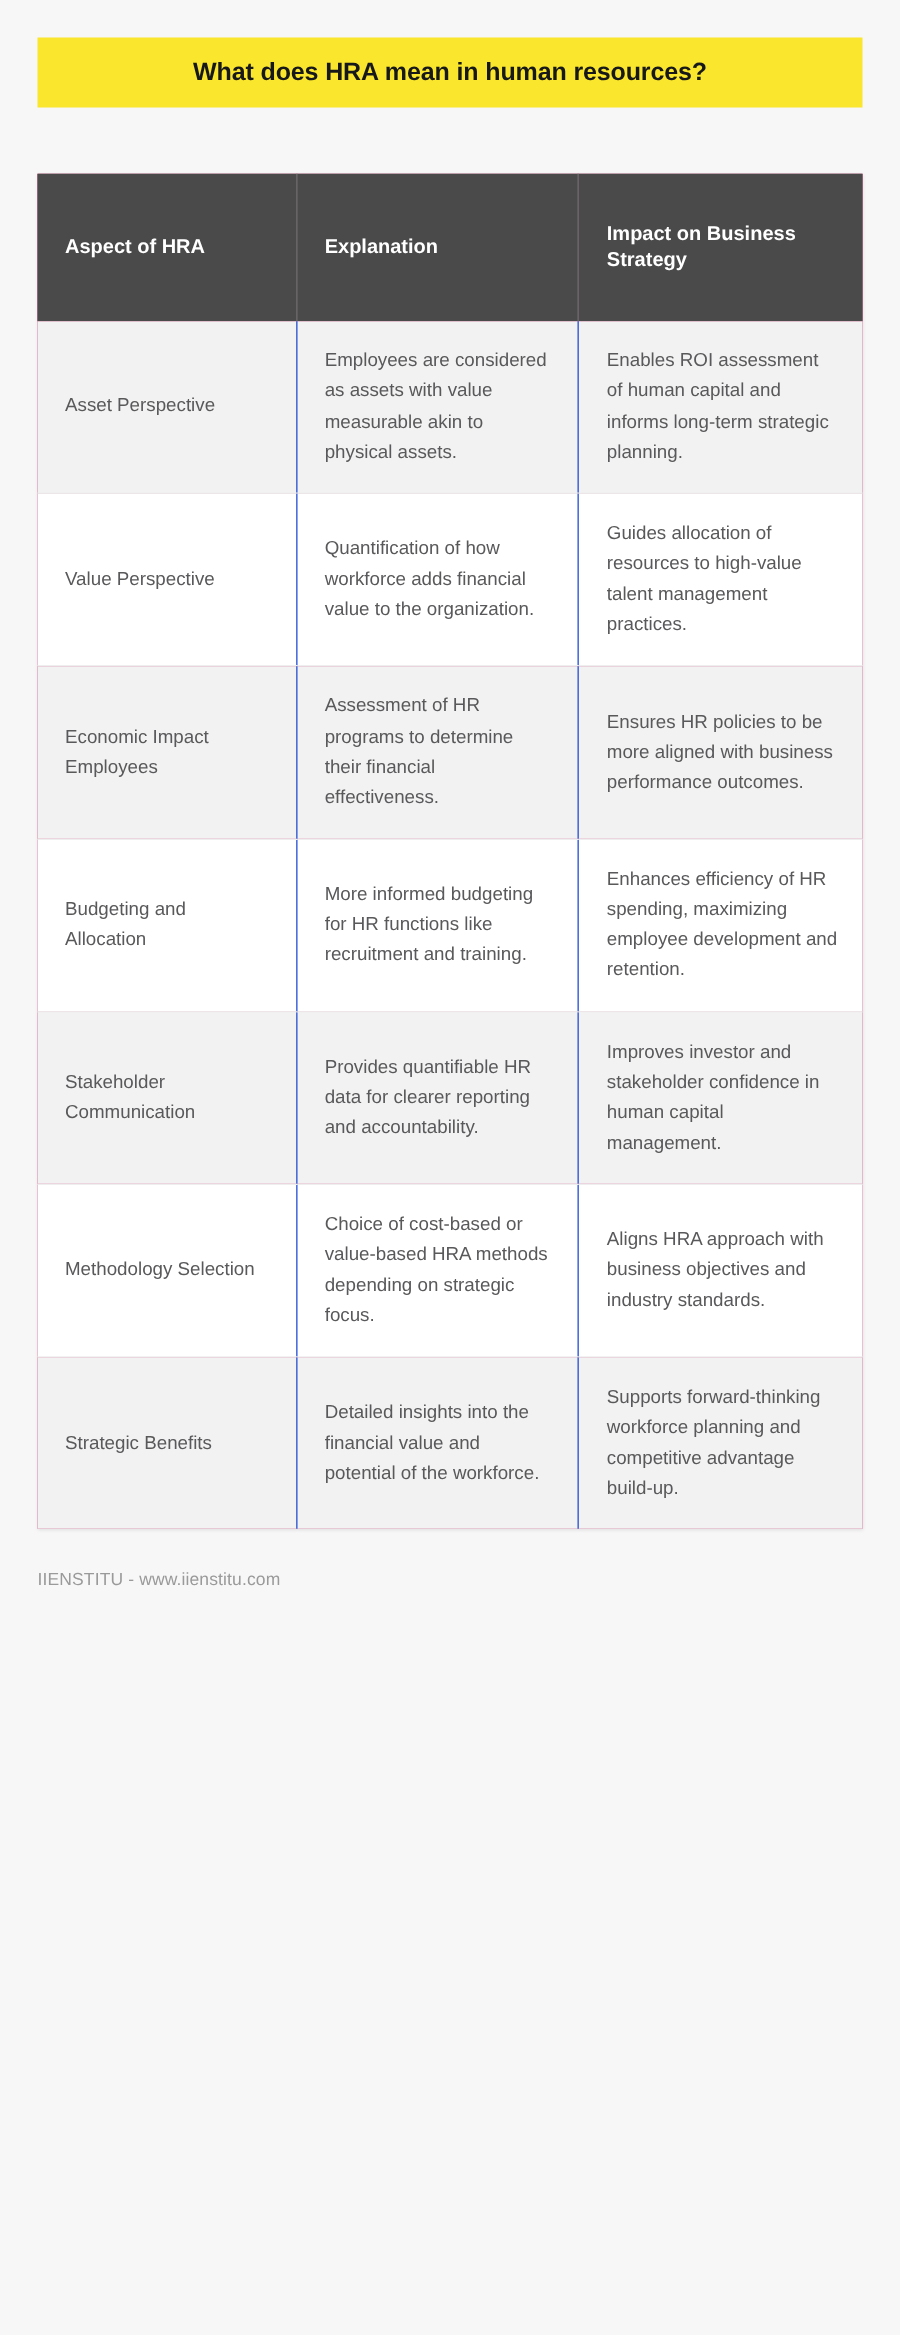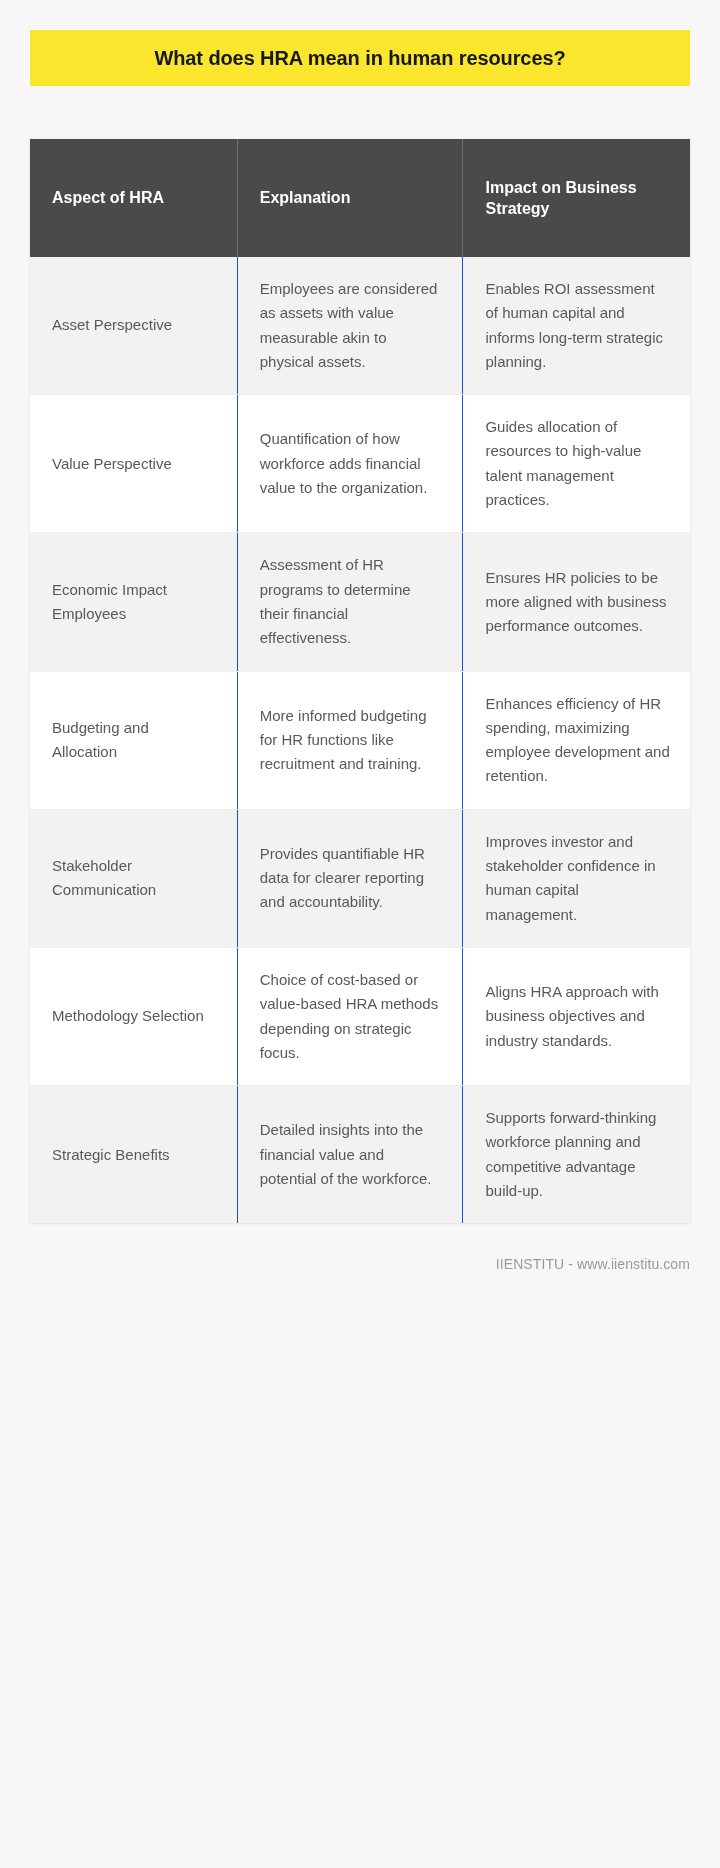--- a/index.html
+++ b/index.html
@@ -93,21 +93,21 @@
   tbody tr.even td { background: #ffffff; }
 
   tbody td.aspect-cell {
     color: #59595b;
   }
 
   
   .footer {
     margin-top: 32px;
     width: 660px;
-    text-align: right;
+    text-align: left;
   }
 
   .footer-text {
     font-size: 14px;
     color: #9a9a9a;
     letter-spacing: 0.1px;
   }
 </style>
 </head>
 <body>

